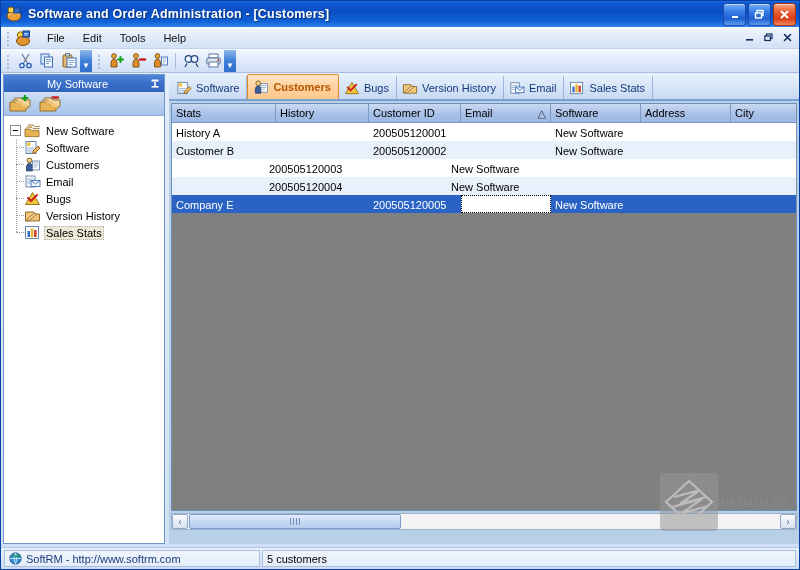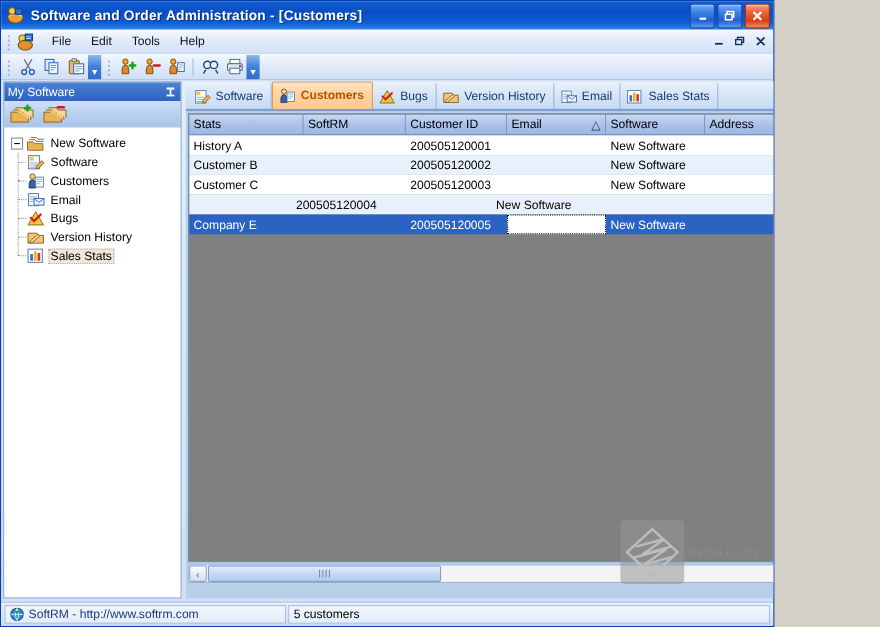--- a/index.html
+++ b/index.html
@@ -4,24 +4,25 @@
 <style>
   html,body{margin:0;padding:0;}
   body{
     width:800px;height:570px;overflow:hidden;
     font-family:"Liberation Sans","DejaVu Sans",sans-serif;
     font-size:11px;
     background:#d4d0c8;
     -webkit-font-smoothing:none;
   }
   .app{
-    position:relative;width:704px;height:570px;
+    position:relative;width:800px;height:570px;
     border:1px solid #0b3fa8;box-sizing:border-box;
     background:linear-gradient(180deg,#e8f0fb 0%,#dce9f9 40%,#cfe0f6 100%);
     overflow:hidden;
+    text-align:center;
   }
 
   
   .titlebar{
     position:absolute;left:0;top:0;width:100%;height:26px;
     background:linear-gradient(180deg,#1a6ce0 0%,#0f58cf 8%,#0a4ec4 40%,#1060d6 78%,#2f86ec 100%);
     display:flex;align-items:center;
     box-sizing:border-box;padding-left:4px;
   }
   .titlebar .app-icon{
@@ -586,21 +587,21 @@
       </div>
 
     </div>
 
     <div class="grid">
       <div class="gridhead">
         <div class="gcol" style="width:104px">
           <span>Stats</span>
         </div>
         <div class="gcol" style="width:93px">
-          <span>SoftRM</span>
+          <span>History</span>
         </div>
         <div class="gcol" style="width:92px">
           <span>Customer ID</span>
         </div>
         <div class="gcol" style="width:90px">
           <span>Email</span>
           <span class="sortmark">△</span>
         </div>
         <div class="gcol" style="width:90px">
           <span>Software</span>
@@ -627,21 +628,20 @@
         <div class="gcell" style="width:104px">Customer B</div>
         <div class="gcell" style="width:93px"></div>
         <div class="gcell" style="width:92px">200505120002</div>
         <div class="gcell" style="width:90px"></div>
         <div class="gcell" style="width:90px">New Software</div>
         <div class="gcell" style="width:90px"></div>
         <div class="gcell" style="width:65px"></div>
       </div>
 
       <div class="grow odd">
-        <div class="gcell" style="width:104px">Customer C</div>
         <div class="gcell" style="width:93px"></div>
         <div class="gcell" style="width:92px">200505120003</div>
         <div class="gcell" style="width:90px"></div>
         <div class="gcell" style="width:90px">New Software</div>
         <div class="gcell" style="width:90px"></div>
         <div class="gcell" style="width:65px"></div>
       </div>
 
       <div class="grow even">
         <div class="gcell" style="width:93px"></div>

